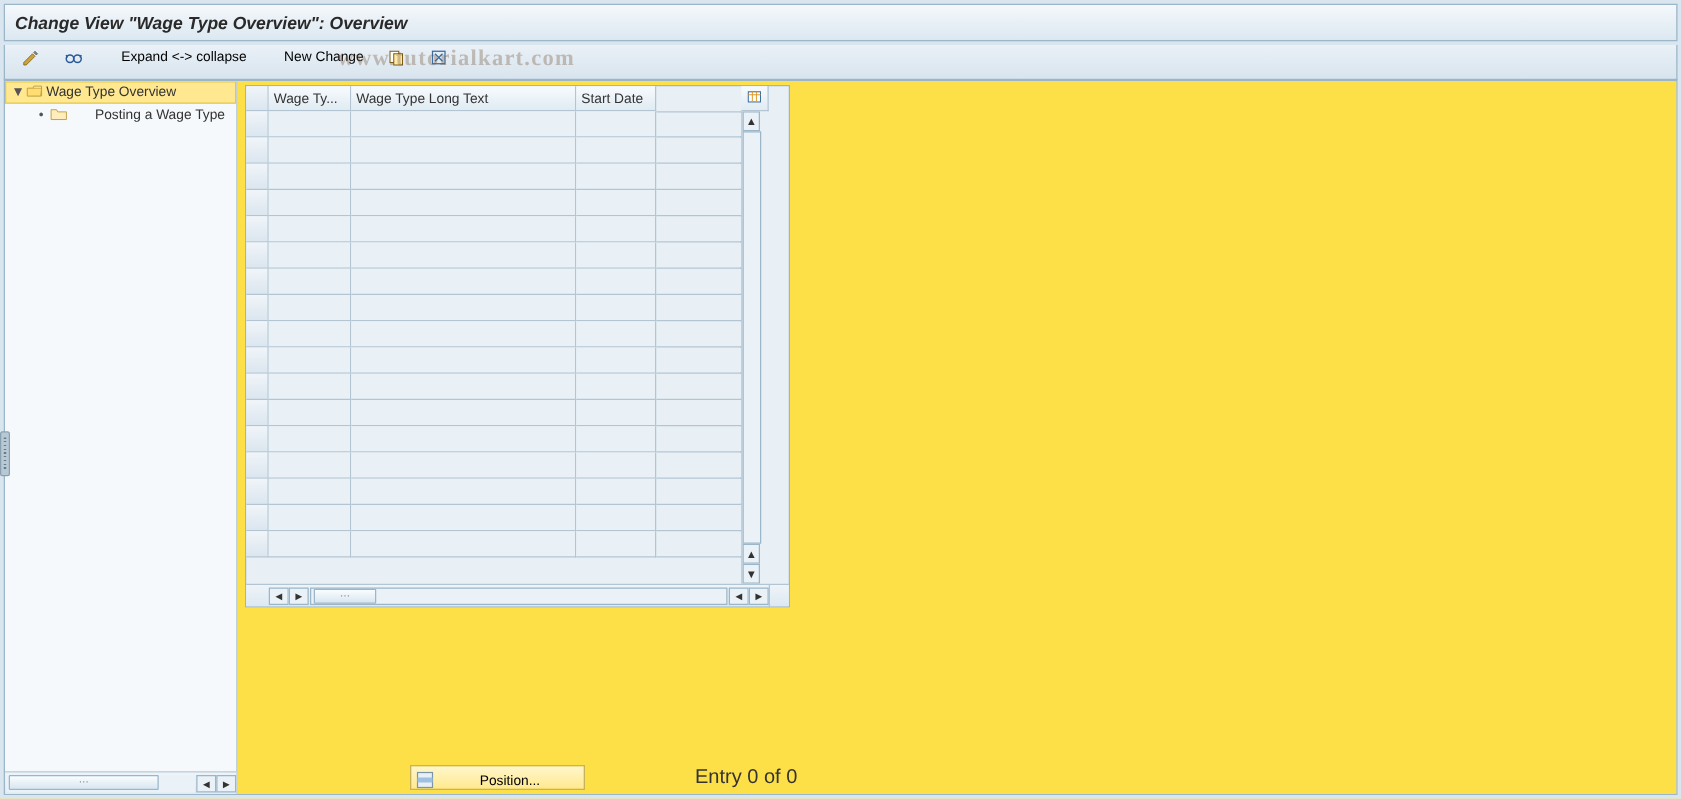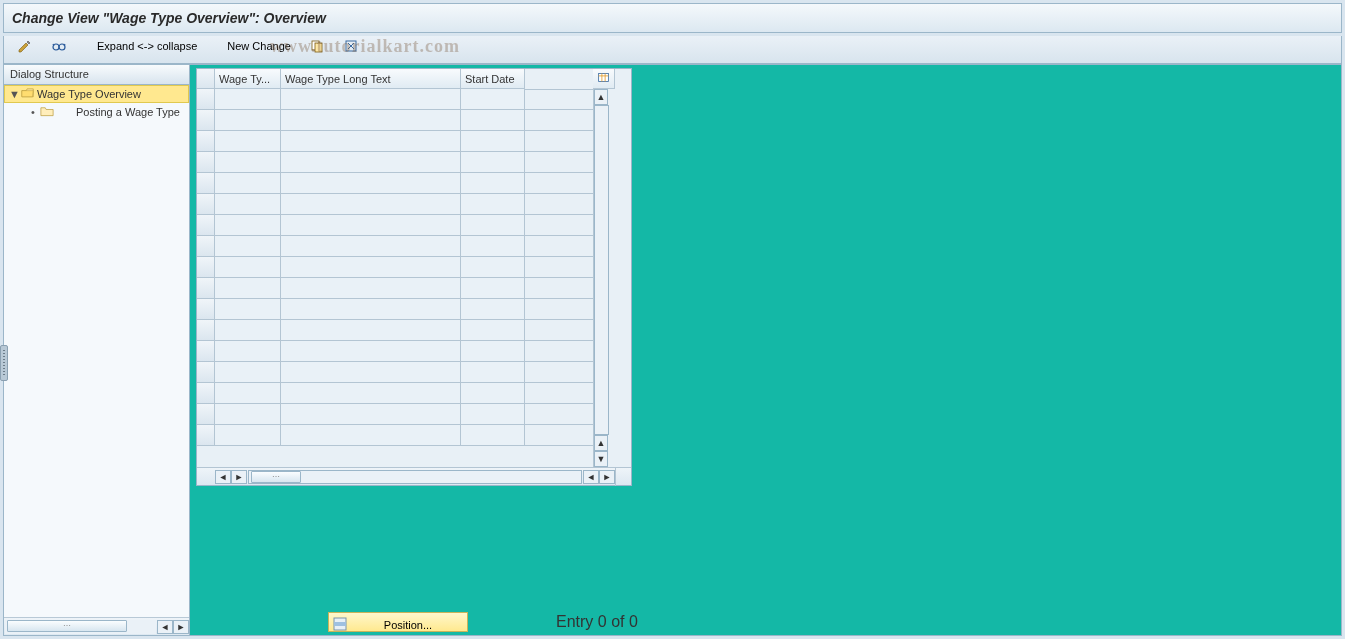--- a/index.html
+++ b/index.html
@@ -116,21 +116,21 @@
     background:#b8c9d6;
     border:1px solid #8aa0b1;
     border-radius:2px;
   }
   .splitter-handle::before {
     content:""; position:absolute; left:2px; top:4px; width:2px; height:26px;
     background: repeating-linear-gradient(#6a7b88 0 1px, transparent 1px 3px);
   }
 
   
-  .content-pane { flex:1; position:relative; background:#14b8a6;}
+  .content-pane { flex:1; position:relative; background:#fde047;}
 
   
   .grid-wrap {
     position:absolute;
     left: 6px; top: 3px;
     width: 436px; height: 418px;
     border:1px solid #9bb6c9;
     background:#e8f0f6;
     display:flex; flex-direction:column;
   }
@@ -255,21 +255,20 @@
         </svg>
     </span>
   </button>
 </div>
 
 <div class="watermark">www.tutorialkart.com</div>
 
 <div class="main-area">
 
   <div class="tree-pane">
-    <div class="tree-header">Dialog Structure</div>
     <div class="tree-body">
       <div class="tree-row selected">
         <span class="arrow">▼</span>
         <span class="folder">
           <svg viewBox="0 0 16 12">
               <path d="M1 3h5l1-2h7v9H1z" fill="#ffe9a0" stroke="#b89a3a" stroke-width="0.8"></path>
               <path d="M1 3h13l-1 7H1z" fill="#ffdd70" stroke="#b89a3a" stroke-width="0.6"></path>
             </svg>
         </span>
         <span>Wage Type Overview</span>

